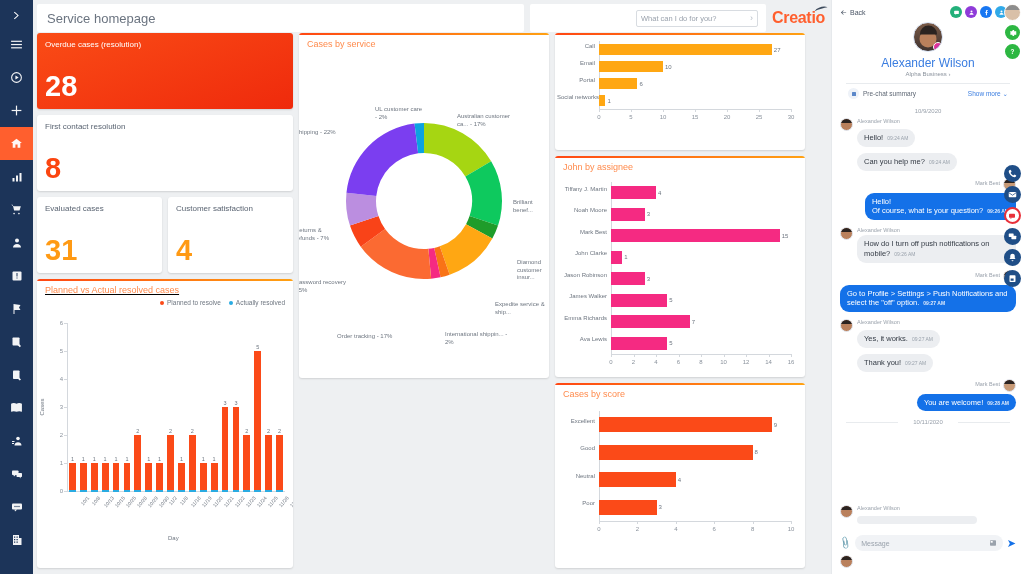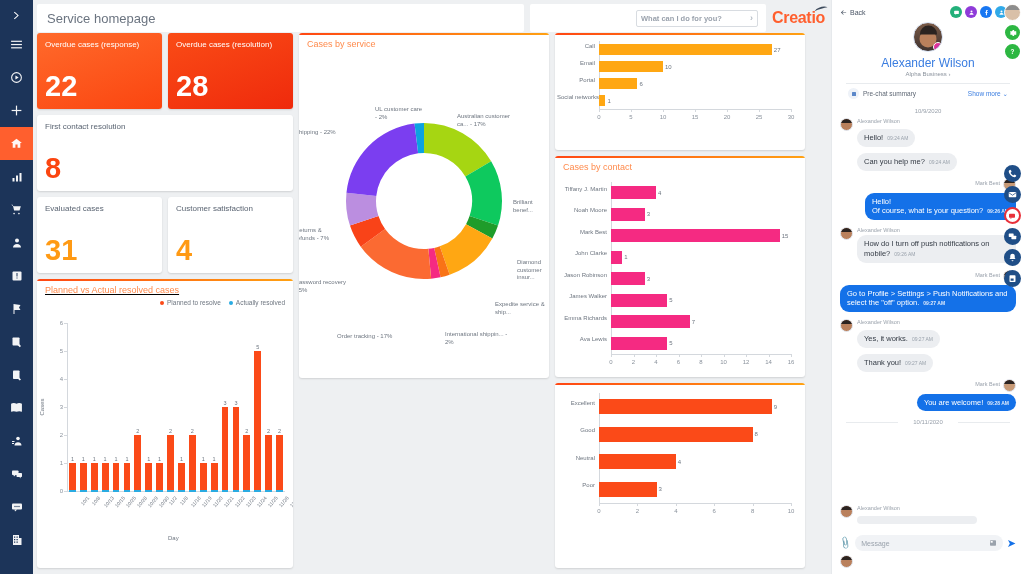--- a/index.html
+++ b/index.html
@@ -75,21 +75,21 @@
   }
   .searchbox {
     width: 122px; height: 17px;
     border: 1px solid #d8dce1;
     border-radius: 2px;
     display: flex; align-items: center;
     justify-content: space-between;
     padding: 0 4px;
     background: #fff;
   }
-  .searchbox span { font-size: 7.5px; color: #9aa2ad; font-weight: bold; }
+  .searchbox span { font-size: 7.5px; color: #9aa2ad; }
   .searchbox .chev { color:#b6bdc6; font-size:9px; }
   .brand {
     font-size: 16px; font-weight: bold;
     color: #ff5f2e; letter-spacing: -.3px;
     position: relative; padding-right: 2px;
   }
   .brand .swoosh {
     position:absolute; right:-1px; top:-4px;
     width: 14px; height: 8px;
   }
@@ -408,24 +408,20 @@
         <svg class="swoosh" viewBox="0 0 30 14">
           <path d="M1 12 C8 2, 22 0, 29 3 C22 4, 10 7, 1 12 Z" fill="#3d4a5c"></path>
         </svg>
       </div>
     </div>
 
     <div class="dash">
 
       <div class="col col1">
         <div class="kpi-row">
-          <div class="kpi solid-a">
-            <div class="lbl">Overdue cases (response)</div>
-            <div class="val">22</div>
-          </div>
           <div class="kpi solid-b">
             <div class="lbl">Overdue cases (resolution)</div>
             <div class="val">28</div>
           </div>
         </div>
         <div class="kpi-row">
           <div class="kpi white">
             <div class="lbl">First contact resolution</div>
             <div class="val red">8</div>
           </div>
@@ -614,21 +610,21 @@
               <div class="bar-val" style="left: 110px; top: 30.5px;">10</div>
               <div class="cat-lbl" style="left: 2px; top: 43.5px; width: 38px;">Portal</div>
               <div class="hbar" style="left: 44px; top: 45.23px; width: 38.4px; height: 10.54px; background: rgb(255, 167, 19);"></div>
               <div class="bar-val" style="left: 84.4px; top: 47.5px;">6</div>
               <div class="cat-lbl" style="left: 2px; top: 60.5px; width: 38px;">Social networks</div>
               <div class="hbar" style="left: 44px; top: 62.23px; width: 6.4px; height: 10.54px; background: rgb(255, 167, 19);"></div>
               <div class="bar-val" style="left: 52.4px; top: 64.5px;">1</div>
             </div>
         </div>
         <div class="card topline" style="height:221px;">
-          <div class="card-title">Cases by contact</div>
+          <div class="card-title">John by assignee</div>
           <div class="chart-area" id="chart-assignee" style="position:relative;width:100%;height:200px;">
               <div class="axis-line" style="left: 56px; top: 8px; width: 1px; height: 172px;"></div>
               <div class="axis-line" style="left: 56px; top: 180px; width: 180px; height: 1px;"></div>
               <div class="axis-line" style="left: 56px; top: 180px; width: 1px; height: 3px;"></div>
               <div class="tick-lbl" style="left: 50px; top: 185px; width: 12px; text-align: center;">0</div>
               <div class="axis-line" style="left: 78.5px; top: 180px; width: 1px; height: 3px;"></div>
               <div class="tick-lbl" style="left: 72.5px; top: 185px; width: 12px; text-align: center;">2</div>
               <div class="axis-line" style="left: 101px; top: 180px; width: 1px; height: 3px;"></div>
               <div class="tick-lbl" style="left: 95px; top: 185px; width: 12px; text-align: center;">4</div>
               <div class="axis-line" style="left: 123.5px; top: 180px; width: 1px; height: 3px;"></div>
@@ -663,20 +659,21 @@
               <div class="bar-val" style="left: 114.25px; top: 123.25px;">5</div>
               <div class="cat-lbl" style="left: 2px; top: 140.75px; width: 50px;">Emma Richards</div>
               <div class="hbar" style="left: 56px; top: 141.3px; width: 78.75px; height: 12.9px; background: rgb(245, 42, 130);"></div>
               <div class="bar-val" style="left: 136.75px; top: 144.75px;">7</div>
               <div class="cat-lbl" style="left: 2px; top: 162.25px; width: 50px;">Ava Lewis</div>
               <div class="hbar" style="left: 56px; top: 162.8px; width: 56.25px; height: 12.9px; background: rgb(245, 42, 130);"></div>
               <div class="bar-val" style="left: 114.25px; top: 166.25px;">5</div>
             </div>
         </div>
         <div class="card topline" style="flex:1;">
+          <div class="card-title">Cases by score</div>
           <div class="chart-area" id="chart-score" style="position:relative;width:100%;height:140px;">
               <div class="axis-line" style="left: 44px; top: 10px; width: 1px; height: 110px;"></div>
               <div class="axis-line" style="left: 44px; top: 120px; width: 192px; height: 1px;"></div>
               <div class="axis-line" style="left: 44px; top: 120px; width: 1px; height: 3px;"></div>
               <div class="tick-lbl" style="left: 38px; top: 125px; width: 12px; text-align: center;">0</div>
               <div class="axis-line" style="left: 82.4px; top: 120px; width: 1px; height: 3px;"></div>
               <div class="tick-lbl" style="left: 76.4px; top: 125px; width: 12px; text-align: center;">2</div>
               <div class="axis-line" style="left: 120.8px; top: 120px; width: 1px; height: 3px;"></div>
               <div class="tick-lbl" style="left: 114.8px; top: 125px; width: 12px; text-align: center;">4</div>
               <div class="axis-line" style="left: 159.2px; top: 120px; width: 1px; height: 3px;"></div>

